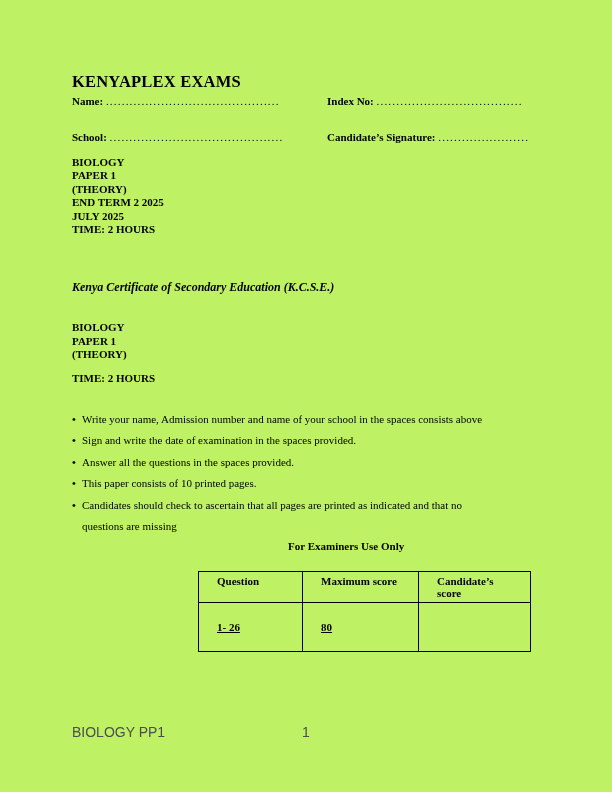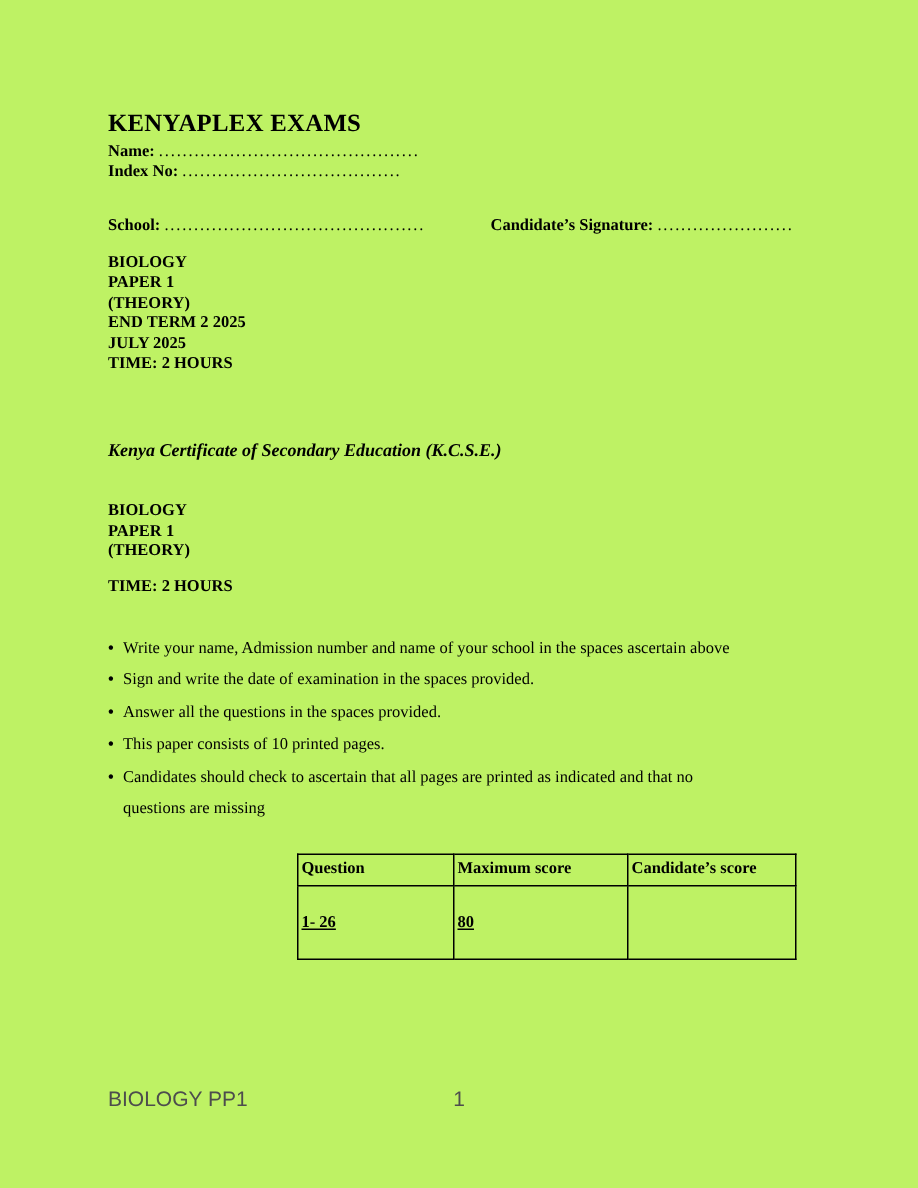--- a/index.html
+++ b/index.html
@@ -14,21 +14,21 @@
   .content{
     position:absolute;
     left:72px;top:72px;width:468px;
   }
   .doc-title{
     font-size:16.5px;font-weight:bold;line-height:19px;letter-spacing:.2px;
   }
   .field-row{
     display:flex;font-size:11px;line-height:13px;white-space:nowrap;
   }
-  .field-row.row1{margin-top:4px;flex-direction:column;}
+  .field-row.row1{margin-top:4px;}
   .field-row.row2{margin-top:23px;}
   .field-left{width:255px;overflow:hidden;}
   .field-right{flex:1;overflow:hidden;}
   .lbl{font-weight:bold;}
   .dots{letter-spacing:1.2px;}
   .paper-info{margin-top:12px;font-size:11px;font-weight:bold;line-height:13.4px;}
   .kcse-line{
     margin-top:44px;text-align:left;
     font-size:12px;font-weight:bold;font-style:italic;line-height:14px;
   }
@@ -44,21 +44,21 @@
   .instr-item .marker{position:absolute;left:0;font-weight:bold;}
   .b{font-weight:normal;}
   .examiner-heading{margin-top:2px;margin-left:216px;font-size:11px;font-weight:bold;line-height:13px;}
   .examiner-table{
     margin-top:18px;margin-left:126px;
     border-collapse:collapse;table-layout:fixed;width:332px;
     font-size:11px;
   }
   .examiner-table th,.examiner-table td{
     border:1.5px solid #000;text-align:left;font-weight:bold;
-    padding:3px 2px;
+    padding:3px 18px;
   }
   .examiner-table th{height:14px;vertical-align:top;}
   .examiner-table td{height:42px;vertical-align:middle;text-decoration:underline;}
   .col-q{width:104px;}
   .col-m{width:116px;}
   .col-c{width:112px;}
   .footer{
     position:absolute;top:724px;left:0;width:612px;height:14px;
     font-family:"Liberation Sans", sans-serif;font-size:14px;color:#4d4d4d;
   }
@@ -111,41 +111,42 @@
       <div>PAPER 1</div>
       <div>(THEORY)</div>
     </div>
 
     <div class="time-line">TIME: 2 HOURS</div>
 
 
     <div class="instr-list">
       <div class="instr-item">
         <span class="marker">•</span>
-        <span>Write your </span><span class="b">name, Admission number and name of your  school</span><span> in the spaces ascertain above</span>
+        <span>Write your </span><span class="b">name, Admission number and name of your  school</span><span> in the spaces consists above</span>
       </div>
       <div class="instr-item">
         <span class="marker">•</span>
         <span class="b">Sign</span><span> and write the </span><span class="b">date</span><span> of examination in the spaces provided.</span>
       </div>
       <div class="instr-item">
         <span class="marker">•</span>
         <span>Answer </span><span class="b">all</span><span> the questions in the spaces provided.</span>
       </div>
       <div class="instr-item">
         <span class="marker">•</span>
         <span class="b">This paper consists of 10 printed pages.</span>
       </div>
       <div class="instr-item">
         <span class="marker">•</span>
         <span class="b">Candidates should check to ascertain that all pages are printed as indicated and that no</span><br>
         <span class="b">questions are missing</span>
       </div>
     </div>
 
+    <div class="examiner-heading">For Examiners Use Only</div>
 
     <table class="examiner-table">
       <colgroup>
         <col class="col-q">
           <col class="col-m">
           <col class="col-c">
       </colgroup>
       <thead>
         <tr>
           <th>Question</th>

